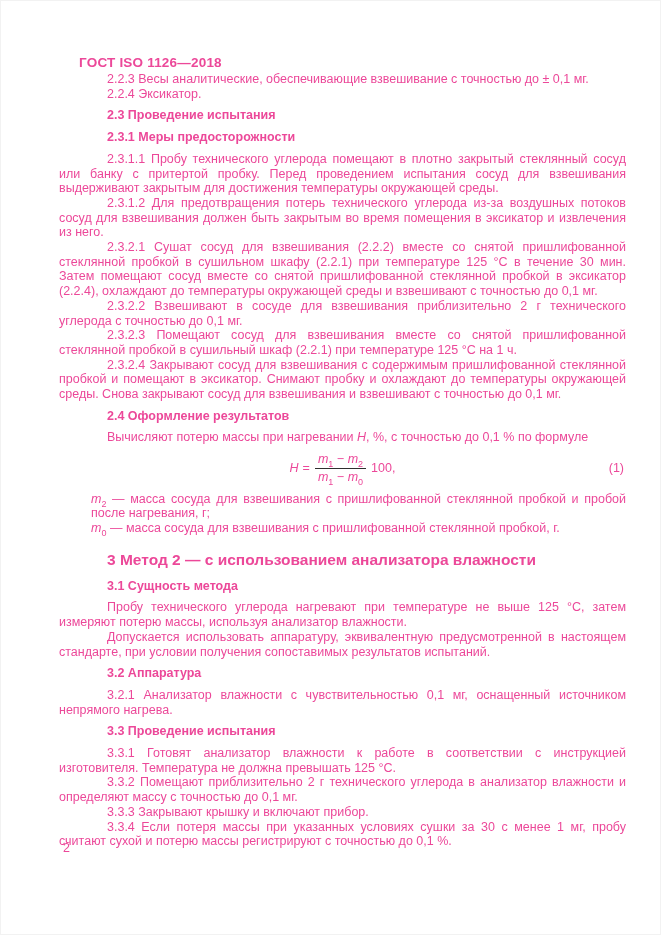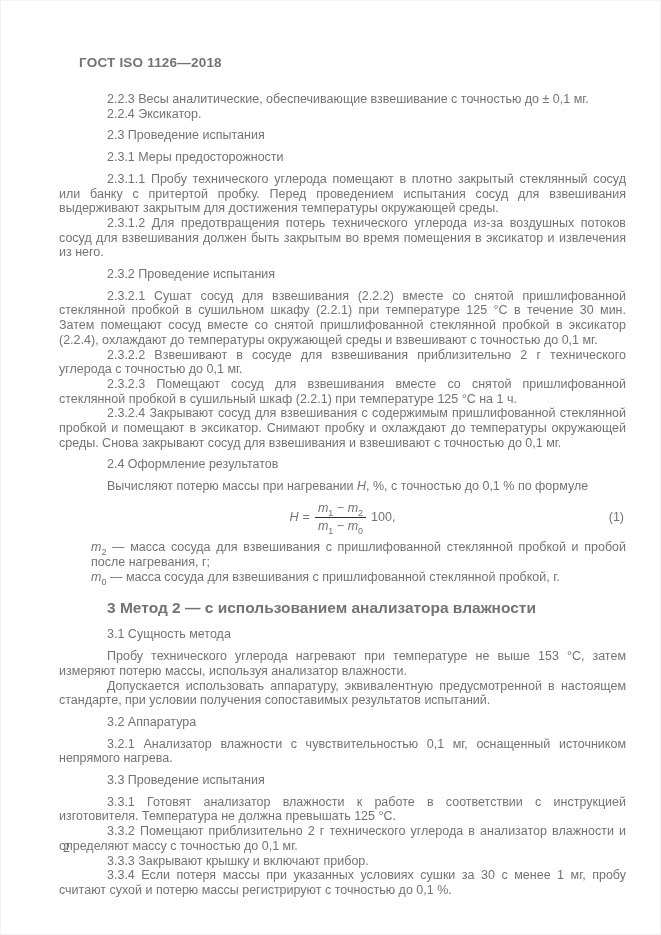--- a/index.html
+++ b/index.html
@@ -4,46 +4,46 @@
 <style>
   html, body { margin: 0; padding: 0; background: #ffffff; }
   .page {
     position: relative;
     width: 661px;
     height: 935px;
     background: #ffffff;
     box-sizing: border-box;
     border: 1px solid #f2f2f2;
     font-family: "Liberation Sans", "DejaVu Sans", sans-serif;
-    color: #737373;
+    color: #ec4899;
     overflow: hidden;
   }
   .doc-header {
     position: absolute;
     top: 54px;
     left: 78px;
     font-size: 13.5px;
     font-weight: bold;
     letter-spacing: 0.2px;
   }
   .content {
     position: absolute;
-    top: 91px;
+    top: 71px;
     left: 58px;
     width: 567px;
   }
   .content p {
     margin: 0;
     font-size: 12.5px;
     line-height: 14.7px;
     text-align: justify;
   }
   .indent { text-indent: 48px; }
   .subhead {
-    font-weight: normal;
+    font-weight: bold;
     margin: 7px 0 !important;
     text-indent: 48px;
     text-align: left;
   }
   .chapter-head {
     font-size: 15.5px !important;
     font-weight: bold;
     margin: 15px 0 10px !important;
     text-indent: 48px;
     text-align: center;
@@ -102,21 +102,20 @@
 
     <p class="indent">2.2.3 Весы аналитические, обеспечивающие взвешивание с точностью до ± 0,1 мг.</p>
     <p class="indent">2.2.4 Эксикатор.</p>
 
     <p class="subhead">2.3 Проведение испытания</p>
     <p class="subhead">2.3.1 Меры предосторожности</p>
 
     <p class="indent">2.3.1.1 Пробу технического углерода помещают в плотно закрытый стеклянный сосуд или банку с притертой пробку. Перед проведением испытания сосуд для взвешивания выдерживают закрытым для достижения температуры окружающей среды.</p>
     <p class="indent">2.3.1.2 Для предотвращения потерь технического углерода из-за воздушных потоков сосуд для взвешивания должен быть закрытым во время помещения в эксикатор и извлечения из него.</p>
 
-    <p class="subhead">2.3.2 Проведение испытания</p>
 
     <p class="indent">2.3.2.1 Сушат сосуд для взвешивания (2.2.2) вместе со снятой пришлифованной стеклянной пробкой в сушильном шкафу (2.2.1) при температуре 125 °С в течение 30 мин. Затем помещают сосуд вместе со снятой пришлифованной стеклянной пробкой в эксикатор (2.2.4), охлаждают до температуры окружающей среды и взвешивают с точностью до 0,1 мг.</p>
     <p class="indent">2.3.2.2 Взвешивают в сосуде для взвешивания приблизительно 2 г технического углерода с точностью до 0,1 мг.</p>
     <p class="indent">2.3.2.3 Помещают сосуд для взвешивания вместе со снятой пришлифованной стеклянной пробкой в сушильный шкаф (2.2.1) при температуре 125 °С на 1 ч.</p>
     <p class="indent">2.3.2.4 Закрывают сосуд для взвешивания с содержимым пришлифованной стеклянной пробкой и помещают в эксикатор. Снимают пробку и охлаждают до температуры окружающей среды. Снова закрывают сосуд для взвешивания и взвешивают с точностью до 0,1 мг.</p>
 
     <p class="subhead">2.4 Оформление результатов</p>
 
     <p class="indent intro sp-before"><span>Вычисляют потерю массы при нагревании </span><i>H</i><span>, %, с точностью до 0,1 % по формуле</span></p>
 
@@ -134,21 +133,21 @@
     </div>
 
 
     <p class="where-item"><i>m</i><sub>2</sub> <span>— масса сосуда для взвешивания с пришлифованной стеклянной пробкой и пробой после нагревания, г;</span></p>
 
     <p class="where-item"><i>m</i><sub>0</sub> <span>— масса сосуда для взвешивания с пришлифованной стеклянной пробкой, г.</span></p>
 
     <p class="chapter-head">3 Метод 2 — с использованием анализатора влажности</p>
 
     <p class="subhead">3.1 Сущность метода</p>
-    <p class="indent">Пробу технического углерода нагревают при температуре не выше 153 °С, затем измеряют потерю массы, используя анализатор влажности.</p>
+    <p class="indent">Пробу технического углерода нагревают при температуре не выше 125 °С, затем измеряют потерю массы, используя анализатор влажности.</p>
     <p class="indent">Допускается использовать аппаратуру, эквивалентную предусмотренной в настоящем стандарте, при условии получения сопоставимых результатов испытаний.</p>
 
     <p class="subhead">3.2 Аппаратура</p>
     <p class="indent">3.2.1 Анализатор влажности с чувствительностью 0,1 мг, оснащенный источником непрямого нагрева.</p>
 
     <p class="subhead">3.3 Проведение испытания</p>
     <p class="indent">3.3.1 Готовят анализатор влажности к работе в соответствии с инструкцией изготовителя. Температура не должна превышать 125 °С.</p>
     <p class="indent">3.3.2 Помещают приблизительно 2 г технического углерода в анализатор влажности и определяют массу с точностью до 0,1 мг.</p>
     <p class="indent">3.3.3 Закрывают крышку и включают прибор.</p>
     <p class="indent">3.3.4 Если потеря массы при указанных условиях сушки за 30 с менее 1 мг, пробу считают сухой и потерю массы регистрируют с точностью до 0,1 %.</p>

